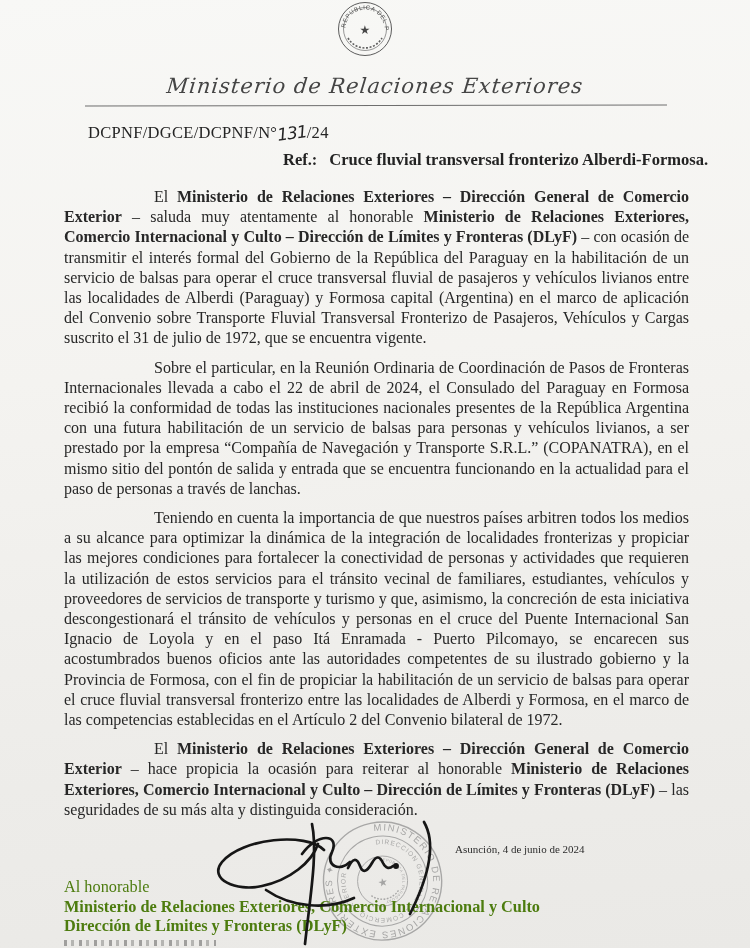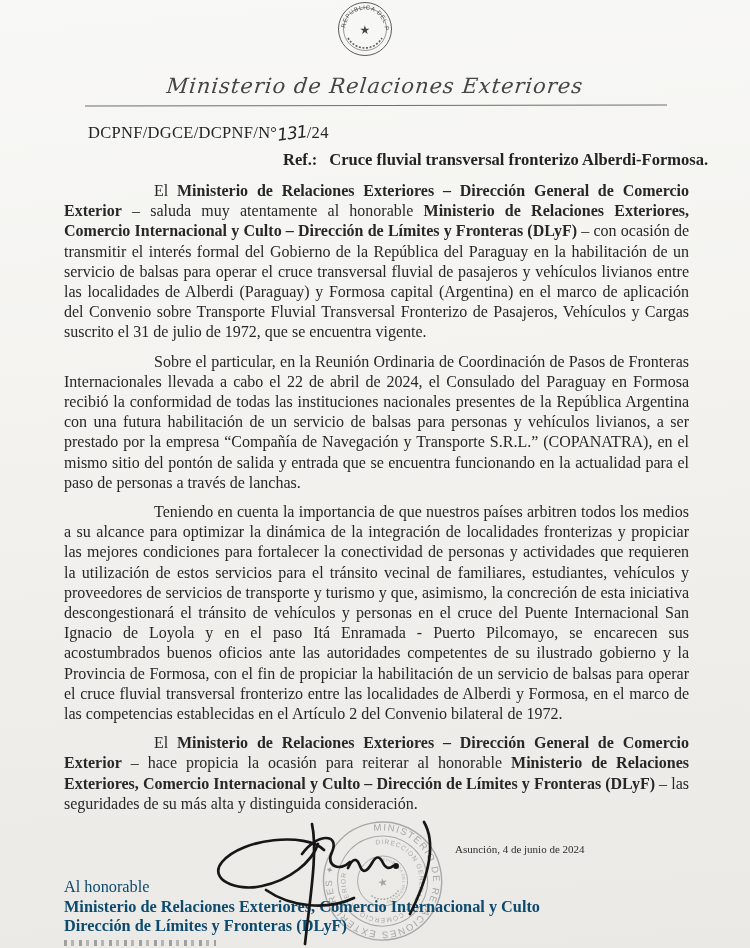--- a/index.html
+++ b/index.html
@@ -18,27 +18,27 @@
     font-size:21px;color:#454545;letter-spacing:1px;transform:skewX(-6deg);
   }
   #header-rule{top:105px;left:85px;width:582px;height:1.3px;background:#6e6e6e;transform:rotate(-0.12deg);}
   
   #code-line{top:122px;left:88px;font-size:16.5px;letter-spacing:0.3px;color:#242424;}
   #code-number{display:inline-block;font-family:"DejaVu Sans",sans-serif;font-style:italic;font-size:17px;transform:rotate(-7deg) translateY(1px);letter-spacing:-1px;}
   #ref-line{top:150px;left:283px;font-size:16.5px;font-weight:bold;color:#232323;}
   #ref-line .ref-label{margin-right:12px;}
   
   #body-paras{top:179px;left:64px;width:625px;text-align:justify;font-size:16px;line-height:20.2px;color:#272727;}
-  .para{margin:2px 0 9px 0;text-indent:90px;}
+  .para{margin:8px 0 9px 0;text-indent:90px;}
   .b{font-weight:bold;}
   
   #stamp-wrap{left:321px;top:819px;opacity:0.72;transform:rotate(-12deg);}
   #signature-wrap{left:196px;top:816px;}
   #date-line{top:843px;left:455px;font-size:11px;color:#2c2c2c;}
-  #footer{left:64px;top:877px;font-size:16.3px;line-height:19.6px;color:#0c4a6e;}
+  #footer{left:64px;top:877px;font-size:16.3px;line-height:19.6px;color:#4d7c0f;}
   #footer .bold-line{font-weight:bold;}
   #cutoff-line{
     width:152px;height:6px;margin-top:4px;opacity:0.55;filter:blur(0.4px);
     background:repeating-linear-gradient(90deg,rgba(40,40,40,.7) 0 3px,transparent 3px 7px,rgba(40,40,40,.5) 7px 10px,transparent 10px 15px);
   }
   svg text{font-family:"Liberation Sans",sans-serif;}
 </style>
 </head>
 <body>
 

